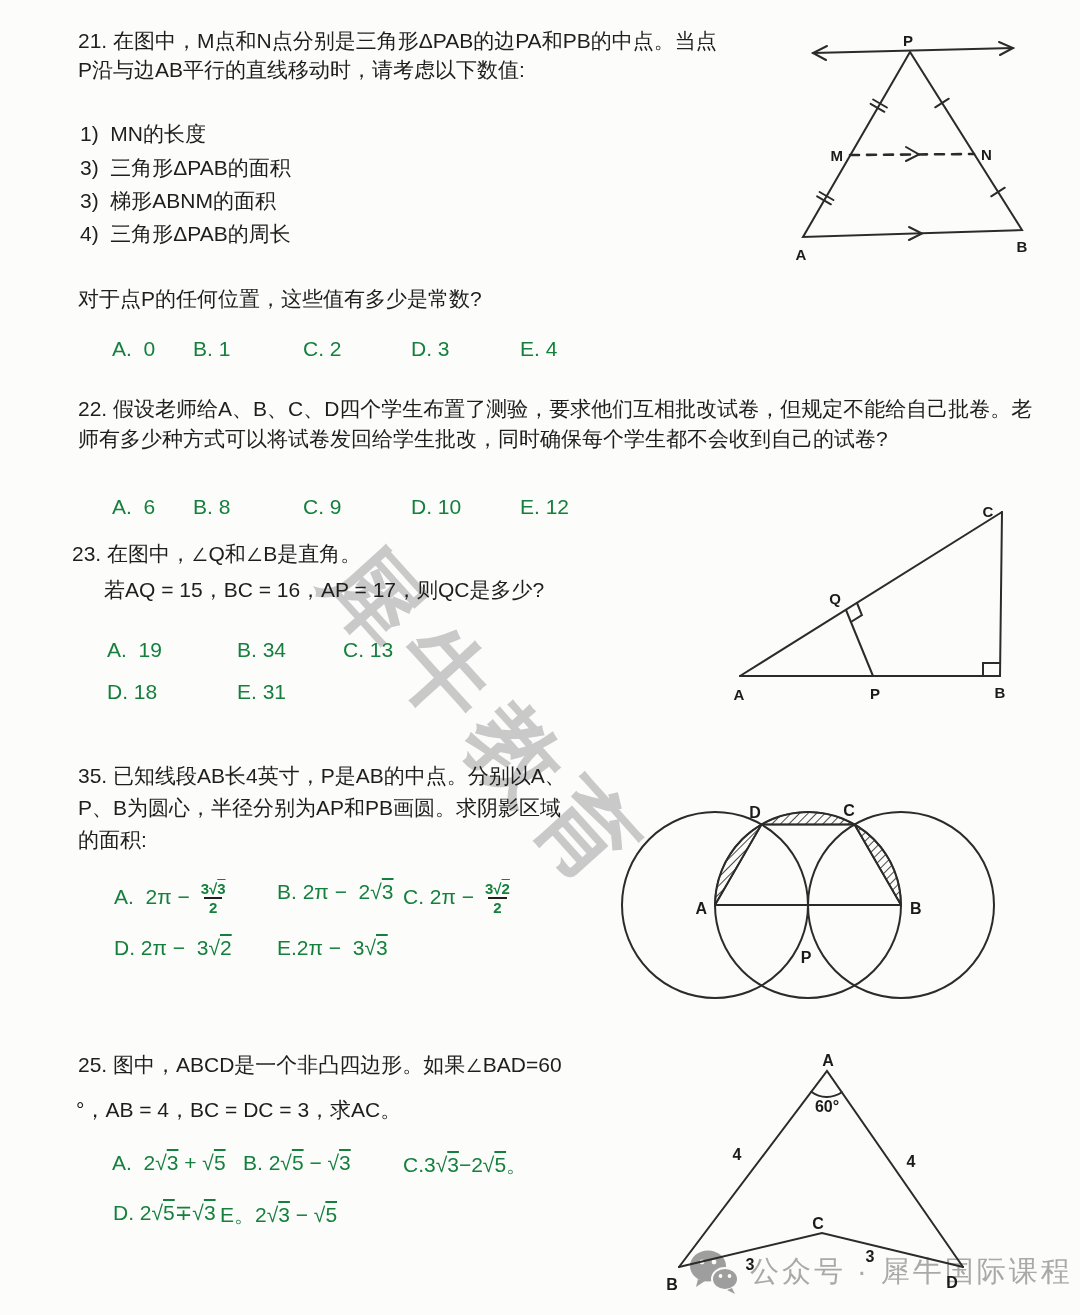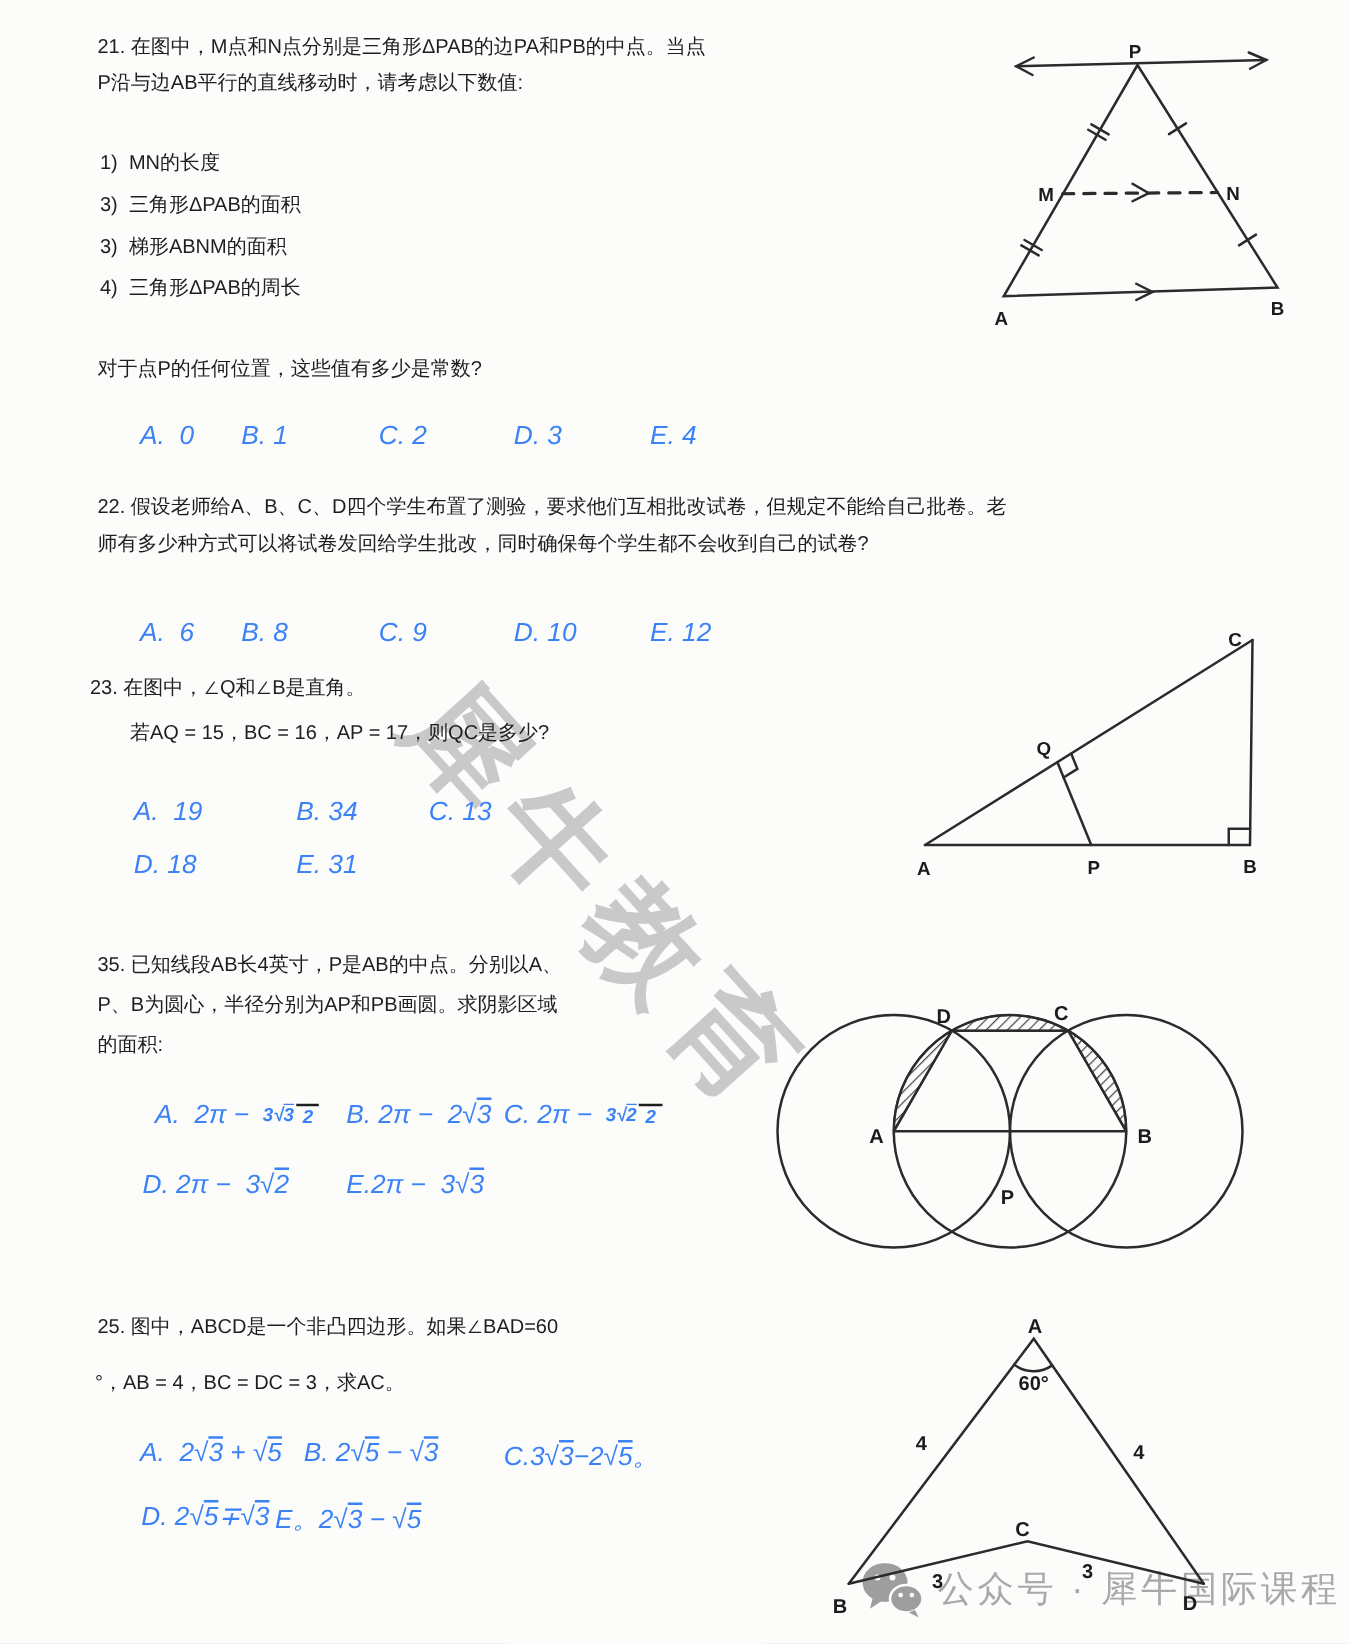--- a/index.html
+++ b/index.html
@@ -1,22 +1,22 @@
 <!DOCTYPE html>
 <html><head>
 <meta charset="utf-8">
 <style>
   html,body{margin:0;padding:0;background:#e8e8e8;}
   .page{position:relative;width:1080px;height:1315px;background:#fcfcfb;overflow:hidden;
         font-family:"Liberation Sans",sans-serif;color:#1e1e1e;}
-  .tl{position:absolute;font-size:16px;line-height:1.25;white-space:pre;color:#1e1e1e;}
-  .opt{position:absolute;font-size:21px;white-space:pre;color:#3b82f6;font-style:italic;}
+  .tl{position:absolute;font-size:21px;line-height:1.25;white-space:pre;color:#1e1e1e;}
+  .opt{position:absolute;font-size:21px;white-space:pre;color:#15803d;}
   .math{font-size:21px;}
   .ov{text-decoration:overline;}
-  .fr{display:inline-flex;flex-direction:row;align-items:center;vertical-align:middle;
+  .fr{display:inline-flex;flex-direction:column;align-items:center;vertical-align:middle;
       font-size:15px;line-height:1.15;margin:0 3px;font-weight:bold;}
   .fr .den{border-top:2px solid #1e1e1e;padding:0 5px;}
   .fr .num{padding:0 2px;}
   .wm-center{position:absolute;left:388px;top:520px;transform:rotate(48deg);transform-origin:0 0;
              font-size:92px;font-weight:bold;letter-spacing:14px;color:#c9c9c9;white-space:pre;z-index:0;}
   .wm-bottom{position:absolute;left:688px;top:1248px;display:flex;align-items:center;gap:10px;z-index:0;}
   .wm-bottom .wm-text{font-size:29px;color:#a9a9a9;letter-spacing:3px;white-space:pre;}
   svg.fig{position:absolute;z-index:1;}
   svg.fig text{font-family:"Liberation Sans",sans-serif;font-weight:bold;fill:#1b1b1b;}
   .content{position:relative;z-index:1;}
@@ -104,21 +104,21 @@
       <text x="988" y="517" font-size="15" text-anchor="middle" stroke="none">C</text>
       <text x="835" y="604" font-size="15" text-anchor="middle" stroke="none">Q</text>
       <text x="739" y="700" font-size="15" text-anchor="middle" stroke="none">A</text>
       <text x="875" y="699" font-size="15" text-anchor="middle" stroke="none">P</text>
       <text x="1000" y="698" font-size="15" text-anchor="middle" stroke="none">B</text>
     </svg>
 
     <div class="tl" style="left:78px;top:763px">35. 已知线段AB长4英寸，P是AB的中点。分别以A、</div>
     <div class="tl" style="left:78px;top:795px">P、B为圆心，半径分别为AP和PB画圆。求阴影区域</div>
     <div class="tl" style="left:78px;top:827px">的面积:</div>
-    <div class="opt math" style="left:124px;top:880px">A.  2π − <span class="fr"><span class="num">3<span>√</span><span class="ov">3</span></span><span class="den">2</span></span></div>
+    <div class="opt math" style="left:114px;top:880px">A.  2π − <span class="fr"><span class="num">3<span>√</span><span class="ov">3</span></span><span class="den">2</span></span></div>
     <div class="opt math" style="left:277px;top:880px">B. 2π −  2<span>√</span><span class="ov">3</span></div>
     <div class="opt math" style="left:403px;top:880px">C. 2π − <span class="fr"><span class="num">3<span>√</span><span class="ov">2</span></span><span class="den">2</span></span></div>
     <div class="opt math" style="left:114px;top:936px">D. 2π −  3<span>√</span><span class="ov">2</span></div>
     <div class="opt math" style="left:277px;top:936px">E.2π −  3<span>√</span><span class="ov">3</span></div>
 
     <svg class="fig" style="left:615px;top:775px" width="468" height="252" viewBox="615 775 468 252" fill="none" stroke="#2b2b2b" stroke-width="2">
       <defs>
         <pattern id="hatch" width="6" height="6" patternUnits="userSpaceOnUse" patternTransform="rotate(45)">
           <line x1="0" y1="0" x2="0" y2="6" stroke="#4a4a4a" stroke-width="2"></line>
         </pattern>

